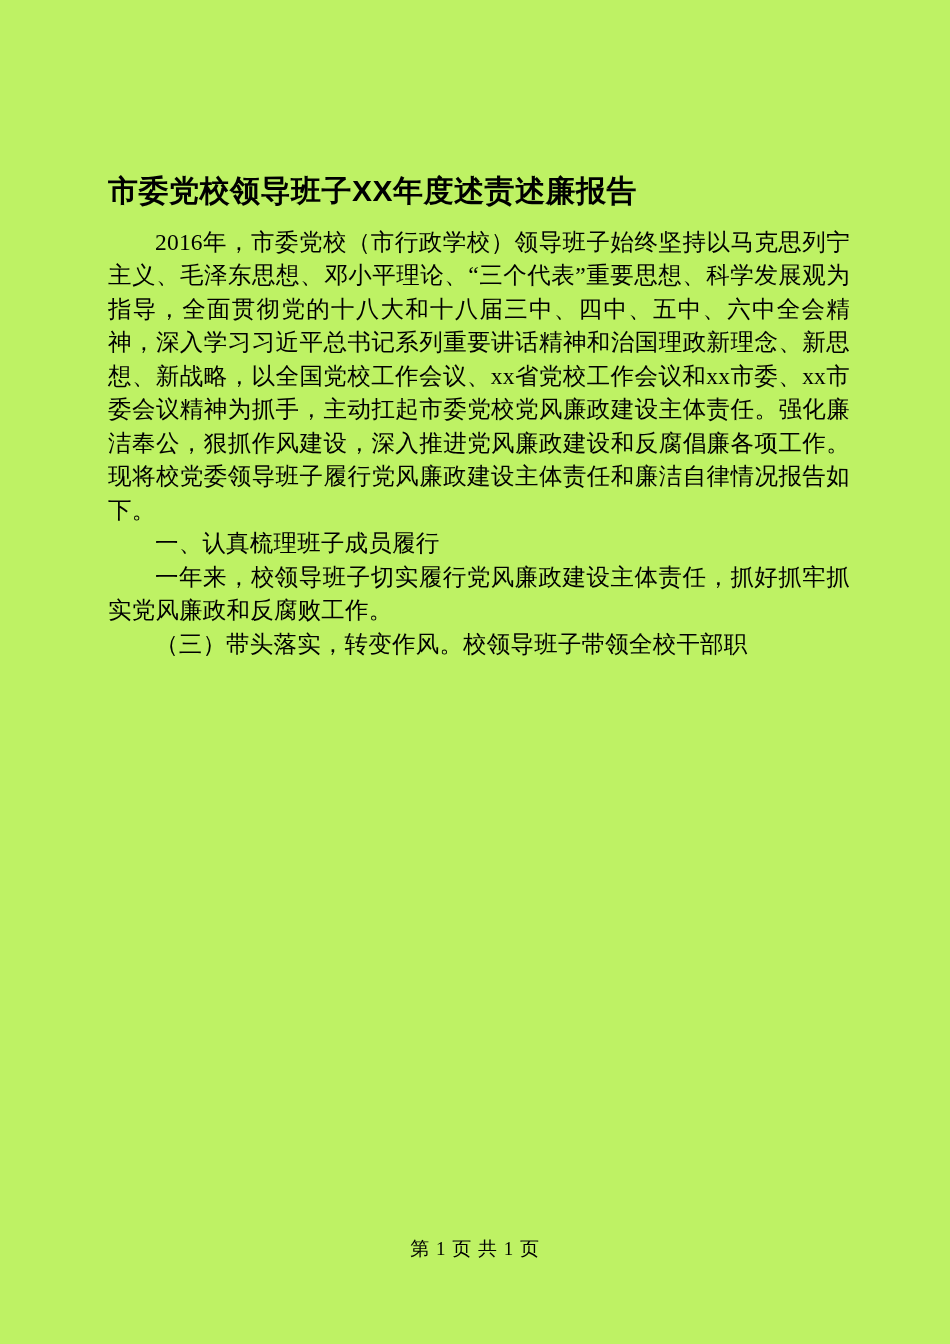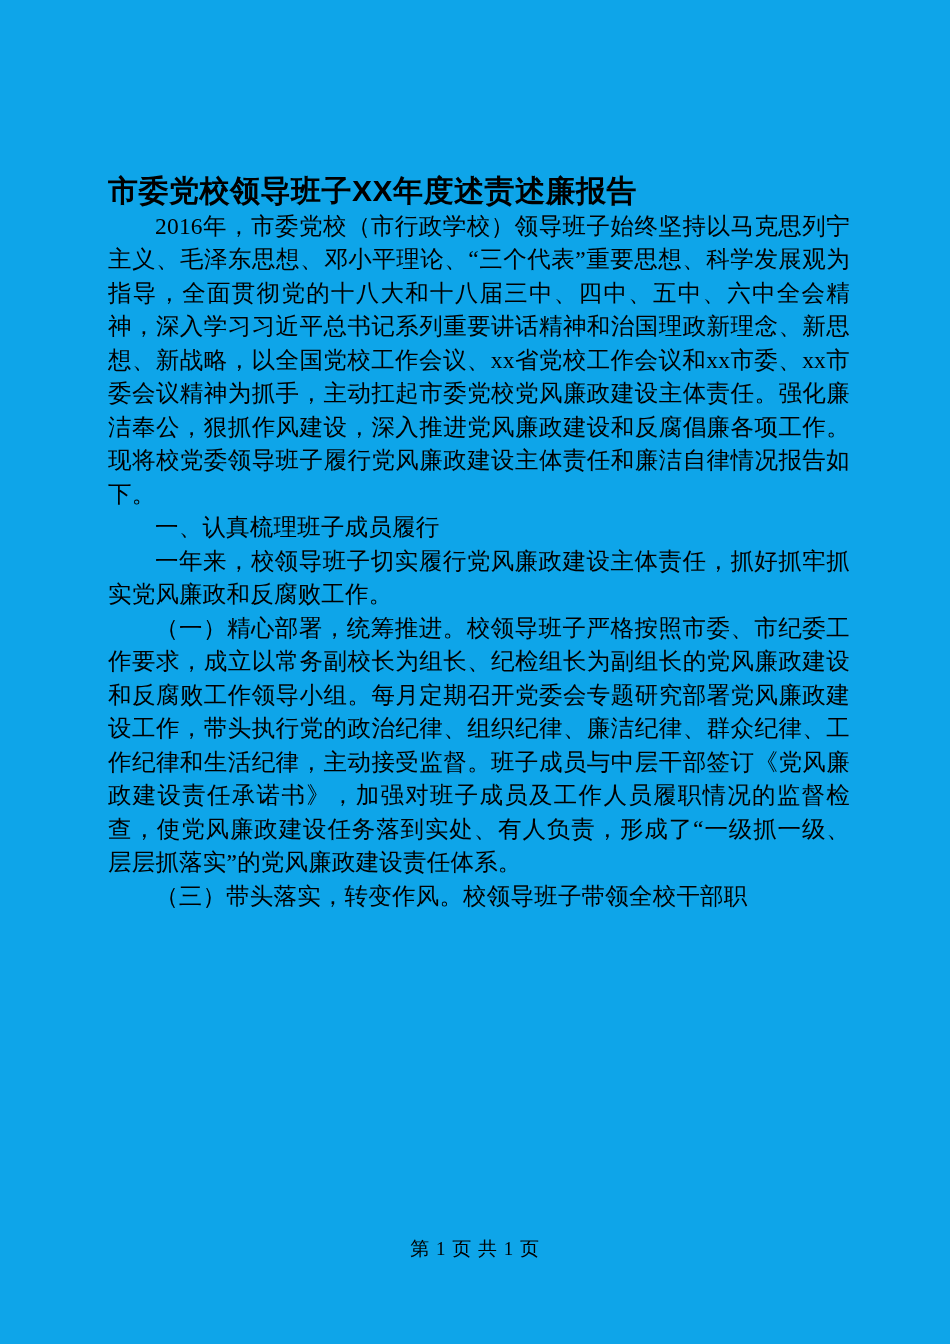--- a/index.html
+++ b/index.html
@@ -14,21 +14,21 @@
     color: #000000;
     position: relative;
     overflow: hidden;
   }
   .page {
     width: 950px;
     height: 1344px;
     box-sizing: border-box;
     padding: 0;
     position: relative;
-    background: #0ea5e9;
+    background: #bef264;
   }
   .doc-body {
     position: absolute;
     left: 108px;
     top: 0;
     width: 742px;
   }
   .doc-title {
     margin-top: 172px;
     font-size: 30px;
@@ -41,20 +41,21 @@
   .para {
     font-size: 23.5px;
     line-height: 33.5px;
     text-align: justify;
     text-justify: inter-ideograph;
     letter-spacing: 0.2px;
     margin: 0;
     font-family: "Liberation Serif", "DejaVu Serif", serif;
   }
   .para.first {
+    margin-top: 16px;
   }
   .indent2 {
     text-indent: 2em;
   }
   .footer {
     position: absolute;
     left: 0;
     top: 1236px;
     width: 950px;
     text-align: center;
@@ -78,21 +79,20 @@
   <div class="doc-body">
 
     <div class="doc-title">市委党校领导班子XX年度述责述廉报告</div>
 
     <p class="para first indent2">2016年，市委党校（市行政学校）领导班子始终坚持以马克思列宁主义、毛泽东思想、邓小平理论、“三个代表”重要思想、科学发展观为指导，全面贯彻党的十八大和十八届三中、四中、五中、六中全会精神，深入学习习近平总书记系列重要讲话精神和治国理政新理念、新思想、新战略，以全国党校工作会议、xx省党校工作会议和xx市委、xx市委会议精神为抓手，主动扛起市委党校党风廉政建设主体责任。强化廉洁奉公，狠抓作风建设，深入推进党风廉政建设和反腐倡廉各项工作。现将校党委领导班子履行党风廉政建设主体责任和廉洁自律情况报告如下。</p>
 
     <p class="para indent2">一、认真梳理班子成员履行</p>
 
     <p class="para indent2">一年来，校领导班子切实履行党风廉政建设主体责任，抓好抓牢抓实党风廉政和反腐败工作。</p>
 
-    <p class="para indent2">（一）精心部署，统筹推进。校领导班子严格按照市委、市纪委工作要求，成立以常务副校长为组长、纪检组长为副组长的党风廉政建设和反腐败工作领导小组。每月定期召开党委会专题研究部署党风廉政建设工作，带头执行党的政治纪律、组织纪律、廉洁纪律、群众纪律、工作纪律和生活纪律，主动接受监督。班子成员与中层干部签订《党风廉政建设责任承诺书》，加强对班子成员及工作人员履职情况的监督检查，使党风廉政建设任务落到实处、有人负责，形成了“一级抓一级、层层抓落实”的党风廉政建设责任体系。</p>
 
 
     <p class="para indent2">（三）带头落实，转变作风。校领导班子带领全校干部职</p>
 
   </div>
 
   <div class="footer-rule"></div>
 
   <div class="footer">第 1 页  共 1 页</div>
 </div>

